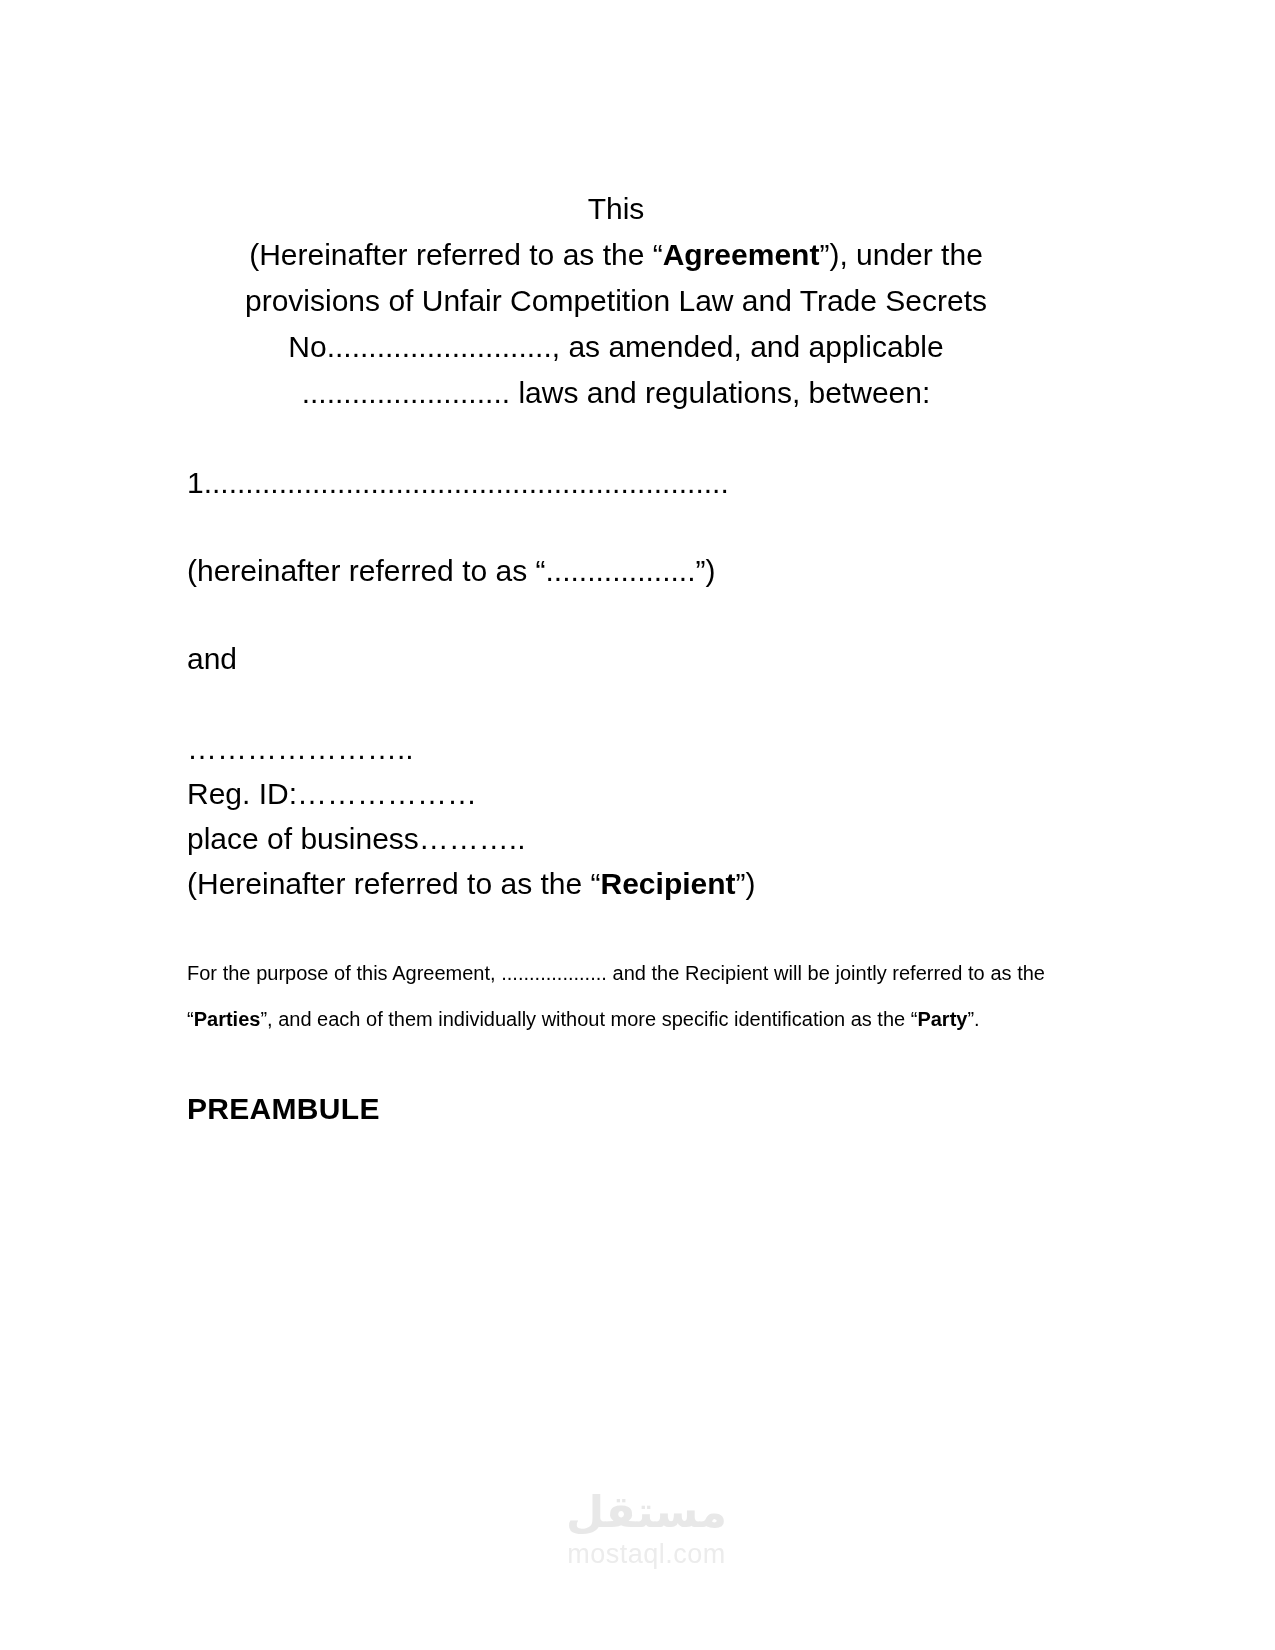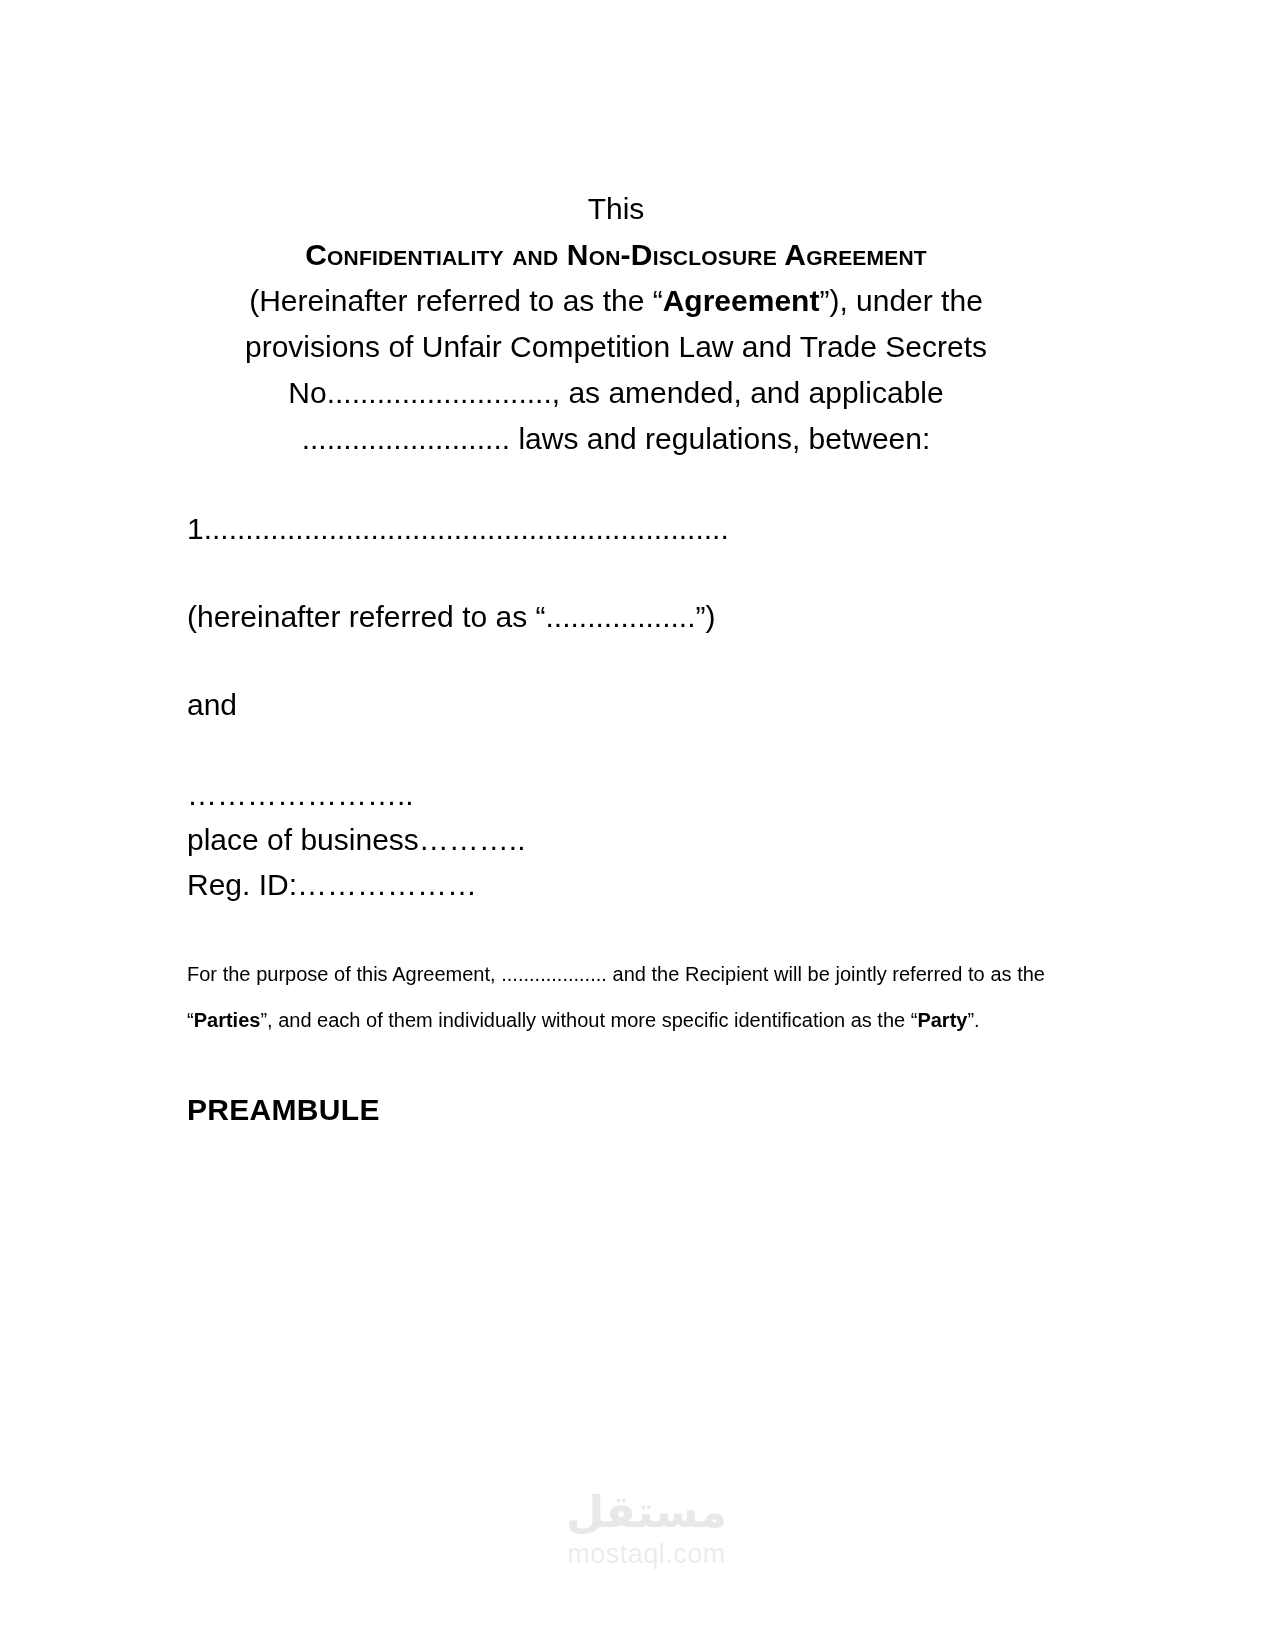--- a/index.html
+++ b/index.html
@@ -122,42 +122,42 @@
 </style>
 </head>
 <body>
 
 <div class="page">
 
   <div class="doc-body">
 
     <div class="line center">This</div>
 
-    <div class="title-line">Confidentiality and Non-Disclosure Agreement</div>
 
     <div class="line center"><span>(Hereinafter referred to as the “</span><span class="b">Agreement</span><span>”), under the provisions of Unfair Competition Law and Trade Secrets No..........................., as amended, and applicable ......................... laws and regulations, between:</span></div>
 
     <div class="gap-lg"></div>
 
     <div class="line left">1...............................................................</div>
 
     <div class="gap-md"></div>
 
     <div class="line left">(hereinafter referred to as “..................”)</div>
 
     <div class="gap-md"></div>
 
     <div class="line left">and</div>
 
     <div class="gap-lg"></div>
 
     <div class="block-tight">
       <div class="line left">…………………..</div>
+      <div class="line left">Reg. ID:………………</div>
       <div class="line left">place of business………..</div>
-      <div class="line left">Reg. ID:………………</div>
+      <div class="line left"><span>(Hereinafter referred to as the “</span><span class="b">Recipient</span><span>”)</span></div>
     </div>
 
     <div class="gap-lg"></div>
 
     <div class="para justify"><span>For the purpose of this Agreement, ................... and the Recipient will be jointly referred to as the “</span><span class="b">Parties</span><span>”, and each of them individually without more specific identification as the “</span><span class="b">Party</span><span>”.</span></div>
 
     <div class="gap-lg"></div>
 
     <div class="preamble-heading">PREAMBULE</div>
 

